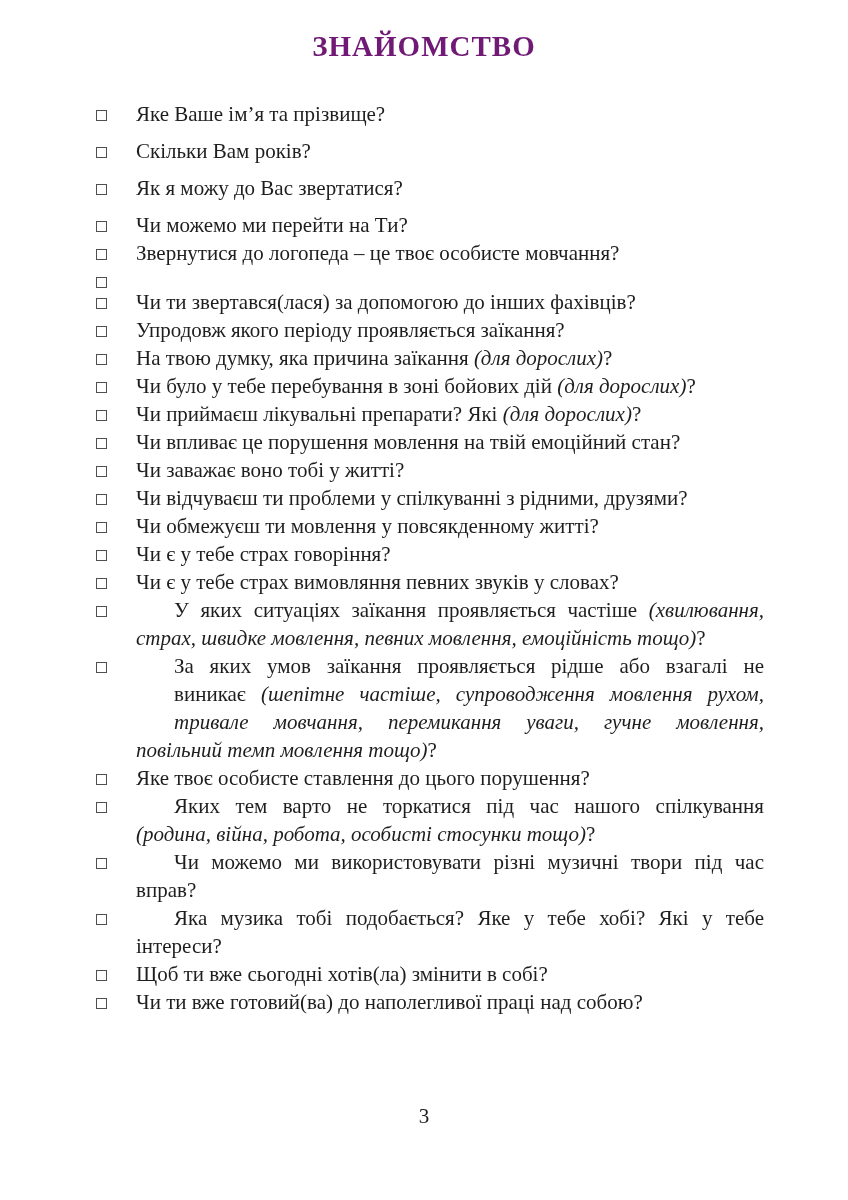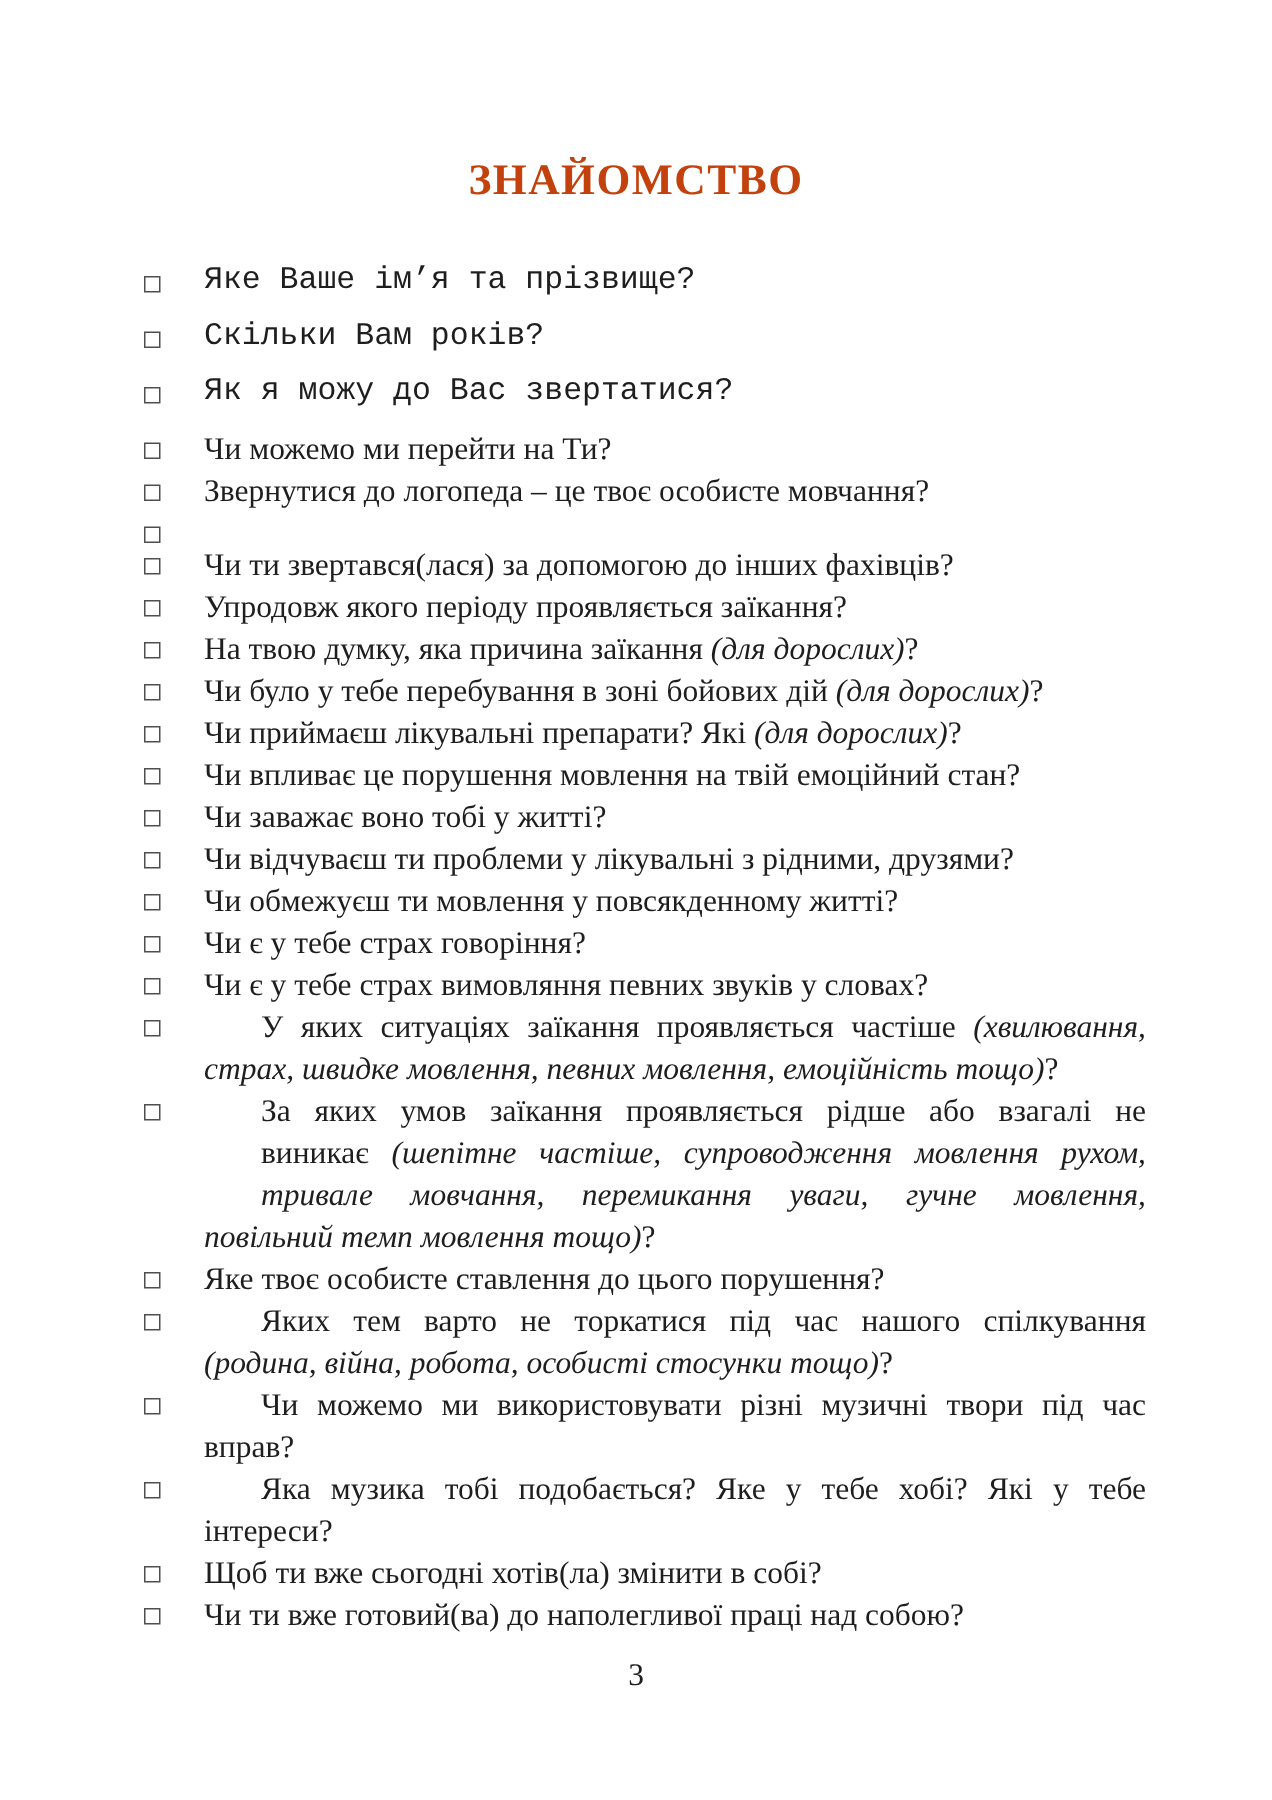--- a/index.html
+++ b/index.html
@@ -12,39 +12,38 @@
     width: 848px;
     height: 1200px;
     margin: 0 auto;
     background: #ffffff;
     font-family: "Liberation Serif", "DejaVu Serif", serif;
     color: #1e1e1e;
     overflow: hidden;
   }
   .title {
     margin: 0;
-    padding-top: 104px;
+    padding-top: 30px;
     text-align: center;
     font-size: 29px;
     line-height: 32px;
     font-weight: bold;
     letter-spacing: 1px;
-    color: #c2410c;
+    color: #701a75;
   }
   .list {
     margin-top: 38px;
     padding-left: 96px;
   }
   .item {
     display: flex;
     align-items: flex-start;
   }
   .item.extra {
     margin-bottom: 9px;
-    font-family: Liberation Mono, monospace;
   }
   .bullet {
     flex: none;
     width: 9px;
     height: 9px;
     border: 1px solid #4f4f4f;
     margin-top: 10px;
     background: transparent;
   }
   .text {
@@ -150,21 +149,21 @@
       </div>
       <div class="item">
         <span class="bullet"></span>
         <div class="text">
           <div class="line"><span>Чи заважає воно тобі у житті?</span></div>
         </div>
       </div>
       <div class="item">
         <span class="bullet"></span>
         <div class="text">
-          <div class="line"><span>Чи відчуваєш ти проблеми у лікувальні з рідними, друзями?</span></div>
+          <div class="line"><span>Чи відчуваєш ти проблеми у спілкуванні з рідними, друзями?</span></div>
         </div>
       </div>
       <div class="item">
         <span class="bullet"></span>
         <div class="text">
           <div class="line"><span>Чи обмежуєш ти мовлення у повсякденному житті?</span></div>
         </div>
       </div>
       <div class="item">
         <span class="bullet"></span>

